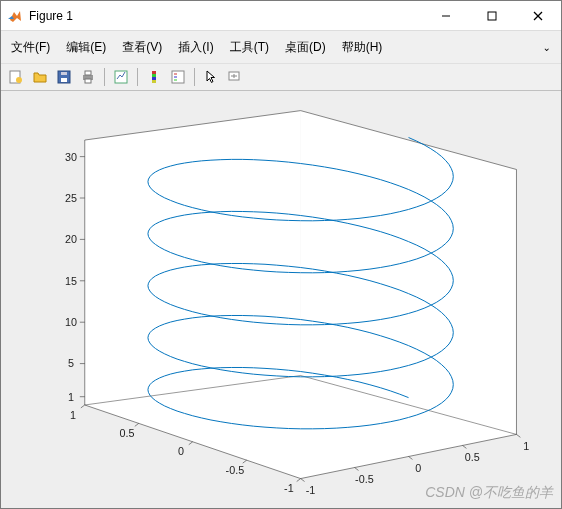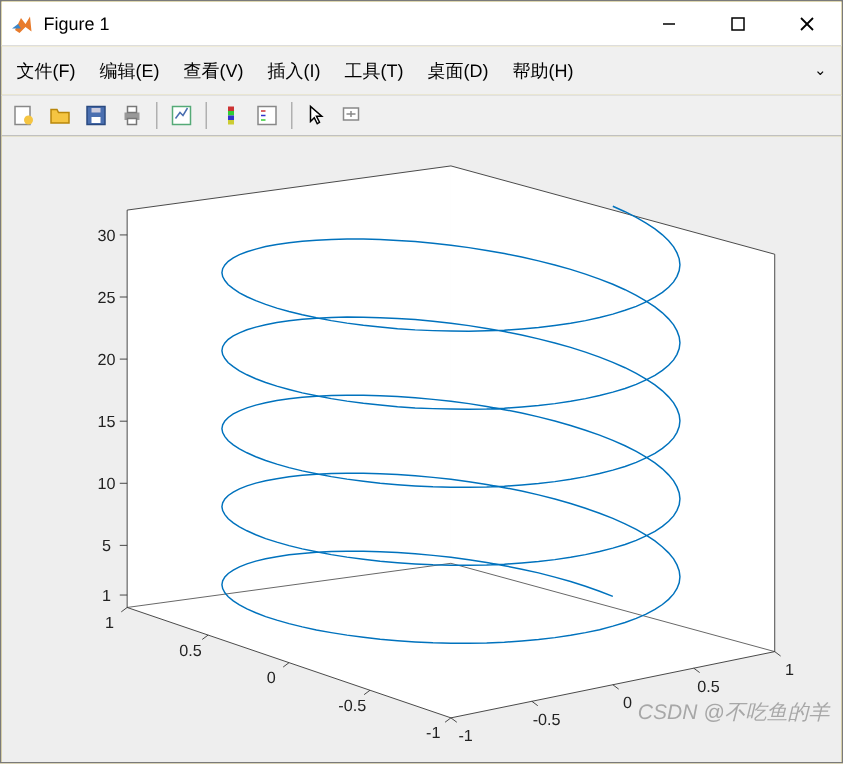--- a/index.html
+++ b/index.html
@@ -1,30 +1,30 @@
 <!DOCTYPE html>
 <html><head>
 <meta charset="utf-8">
 <style>
   * { box-sizing: border-box; margin: 0; padding: 0; }
   body { font-family: "Microsoft YaHei", "SimSun", Arial, sans-serif; font-size: 12px; background: #fff; }
-  .window { width: 562px; height: 509px; border: 1px solid #7a7a7a; display: flex; flex-direction: column; background: #fde047; }
+  .window { width: 562px; height: 509px; border: 1px solid #7a7a7a; display: flex; flex-direction: column; background: #701a75; }
   .titlebar { height: 30px; display: flex; align-items: center; background: #fff; border-bottom: 1px solid #ddd; }
   .titlebar .icon { width: 16px; height: 16px; margin: 0 6px; }
   .titlebar .title { flex: 1; font-size: 12px; color: #000; }
   .winbtns { display: flex; height: 100%; }
   .winbtn { width: 46px; height: 100%; display: flex; align-items: center; justify-content: center; color: #000; }
   .menubar { height: 22px; display: flex; align-items: center; padding: 16px 4px; background: #f0f0f0; font-size: 12px; color: #000; gap: 4px; }
   .menuitem { padding: 2px 6px; }
   .menubar .dock { margin-left: auto; padding: 0 6px; font-size: 10px; }
   .toolbar { height: 28px; display: flex; align-items: center; padding: 2px 4px; gap: 2px; background: #f0f0f0; border-top: 1px solid #e0e0e0; border-bottom: 1px solid #c0c0c0; }
   .tbtn { width: 22px; height: 22px; display: flex; align-items: center; justify-content: center; border: 1px solid transparent; }
   .tsep { width: 1px; height: 18px; background: #b0b0b0; margin: 0 3px; }
   .plotarea { flex: 1; background: #eee; position: relative; overflow: hidden; }
-  .watermark { position: absolute; right: 8px; bottom: 24px; color: rgba(120,120,120,0.6); font-size: 14px; font-style: italic; pointer-events: none; }
+  .watermark { position: absolute; right: 8px; bottom: 6px; color: rgba(120,120,120,0.6); font-size: 14px; font-style: italic; pointer-events: none; }
   svg.plot { width: 100%; height: 100%; display: block; }
   .axistxt { font-size: 11px; fill: #222; text-anchor: middle; }
 </style>
 </head>
 <body>
 
 <div class="window">
 
   <div class="titlebar">
     <span class="icon">

